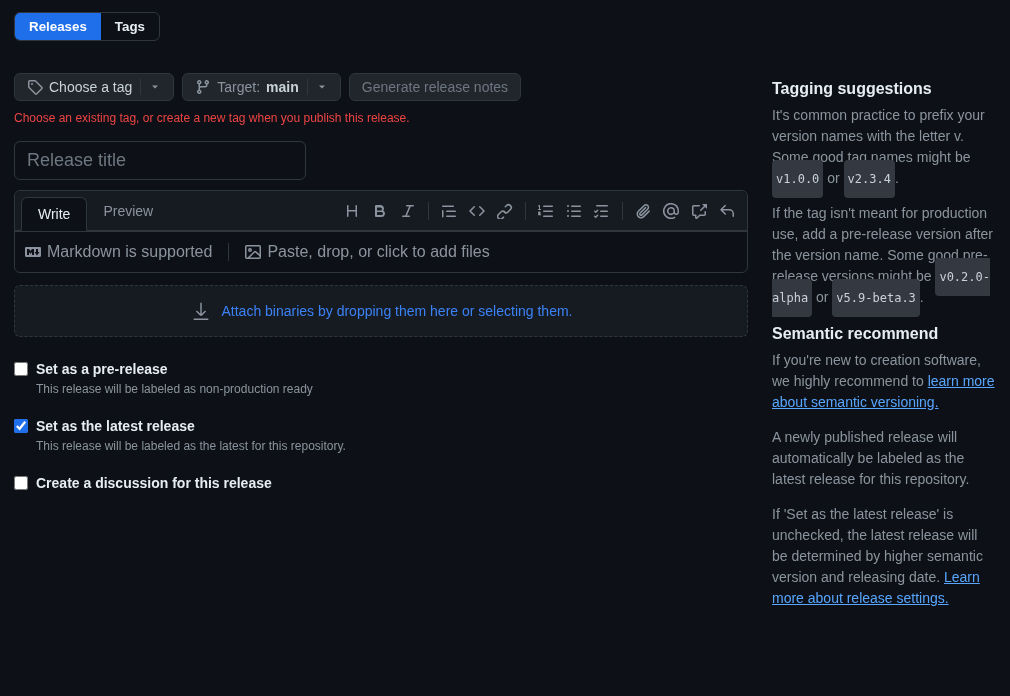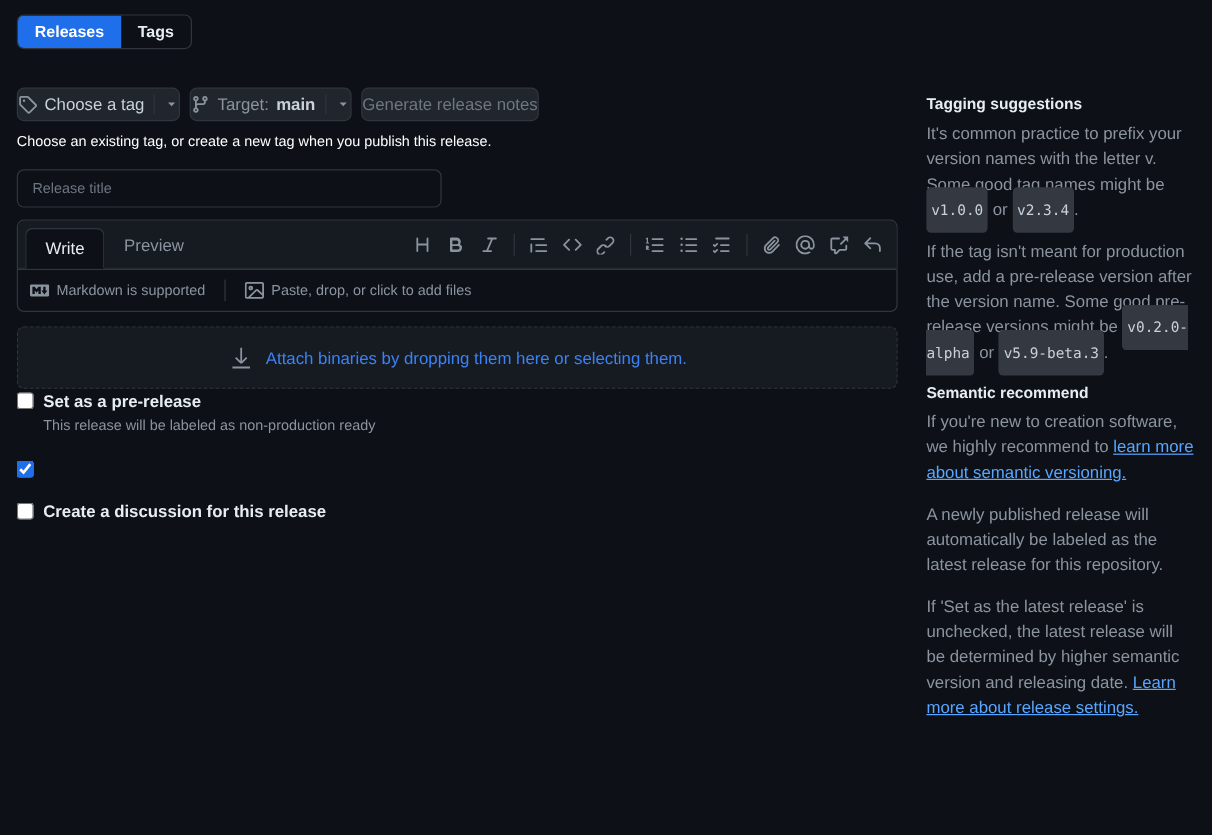--- a/index.html
+++ b/index.html
@@ -35,54 +35,54 @@
     background: #1f6feb;
     color: #fff;
   }
 
   
   .button-row { display: flex; gap: 8px; margin-bottom: 8px; align-items: center;}
   .btn {
     display: inline-flex;
     align-items: center;
     gap: 6px;
-    padding: 5px 0;
+    padding: 5px 12px;
     border: 1px solid #30363d;
     border-radius: 6px;
     background: #21262d;
     color: #c9d1d9;
     font-size: 14px;
     font-weight: 500;
     cursor: pointer;
   }
   .btn-disabled {
     background: #21262d;
     color: #6e7681;
     cursor: default;
   }
   .divider-in-btn {
     width:1px; align-self: stretch; background:#30363d; margin:0 2px;
   }
   .hint-text {
-    color: #ffffff;
+    color: #ef4444;
     font-size: 12px;
     margin-bottom: 14px;
   }
   .icon { fill: #8b949e; flex-shrink:0; }
   .chev { fill:#8b949e; }
 
   
   .title-input {
-    width: 354px;
+    width: 292px;
     padding: 8px 12px;
     background: #0d1117;
     border: 1px solid #30363d;
     border-radius: 6px;
     color: #e6edf3;
-    font-size: 12px;
+    font-size: 18px;
     margin-bottom: 10px;
   }
   .title-input::placeholder { color: #6e7681; }
 
   
   .editor-box {
     border: 1px solid #30363d;
     border-radius: 6px;
     background: #0d1117;
   }
@@ -138,21 +138,21 @@
     resize: vertical;
     font-family: inherit;
   }
   .editor-textarea::placeholder { color: #6e7681; }
   .editor-footer {
     display: flex;
     align-items: center;
     padding: 8px 10px;
     border-top: 1px solid #30363d;
     gap: 16px;
-    font-size: 12px;
+    font-size: 16px;
     color: #8b949e;
   }
   .editor-footer .sep { width:1px; height:18px; background:#30363d; }
   .editor-footer a { color:#8b949e; text-decoration:none; display:flex; align-items:center; gap:6px;}
   .editor-footer svg { fill:#8b949e; }
 
   
   .dropzone {
     margin-top: 12px;
     border: 1px dashed #30363d;
@@ -162,32 +162,32 @@
     text-align: center;
     padding: 14px;
     display:flex;
     align-items:center;
     justify-content:center;
     gap:10px;
   }
   .dropzone svg { stroke:#8b949e; fill:none; }
 
   
-  .options { }
+  .options { margin-top: 22px; }
   .option-item { margin-bottom: 18px; display:flex; gap:8px; }
   .option-item input[type=checkbox]{
     width:14px; height:14px; margin-top:3px;
     accent-color:#1f6feb;
     cursor:pointer;
   }
   .option-label { font-weight:600; }
   .option-desc { color:#8b949e; font-size:12px; }
 
   
-  .side-heading { font-weight:600; margin-bottom:4px; margin-top:4px; font-size:13px;}
+  .side-heading { font-weight:600; margin-bottom:4px; margin-top:4px; font-size:16px;}
   .side-text { color:#8b949e; font-size:14px; margin-bottom:14px; }
   .side-link { color:#58a6ff; }
   .side-link-underline { text-decoration: underline; text-decoration-color:#58a6ff; }
   code.inline { font-family: ui-monospace,SFMono-Regular,Consolas,monospace; font-size:12px; background:#343941; padding:12px 4px; border-radius:4px; color:#c9d1d9;}
 </style>
 </head>
 <body>
 
 
 
@@ -320,20 +320,24 @@
     <div class="options">
       <div class="option-item">
         <input type="checkbox" style="">
         <div>
           <div class="option-label">Set as a pre-release</div>
           <div class="option-desc">This release will be labeled as non-production ready</div>
         </div>
       </div>
       <div class="option-item">
         <input type="checkbox" checked="" style="">
+        <div>
+          <div class="option-label">Set as the latest release</div>
+          <div class="option-desc">This release will be labeled as the latest for this repository.</div>
+        </div>
       </div>
       <div class="option-item">
         <input type="checkbox" style="">
         <div>
           <div class="option-label">Create a discussion for this release</div>
 
         </div>
       </div>
     </div>
 

